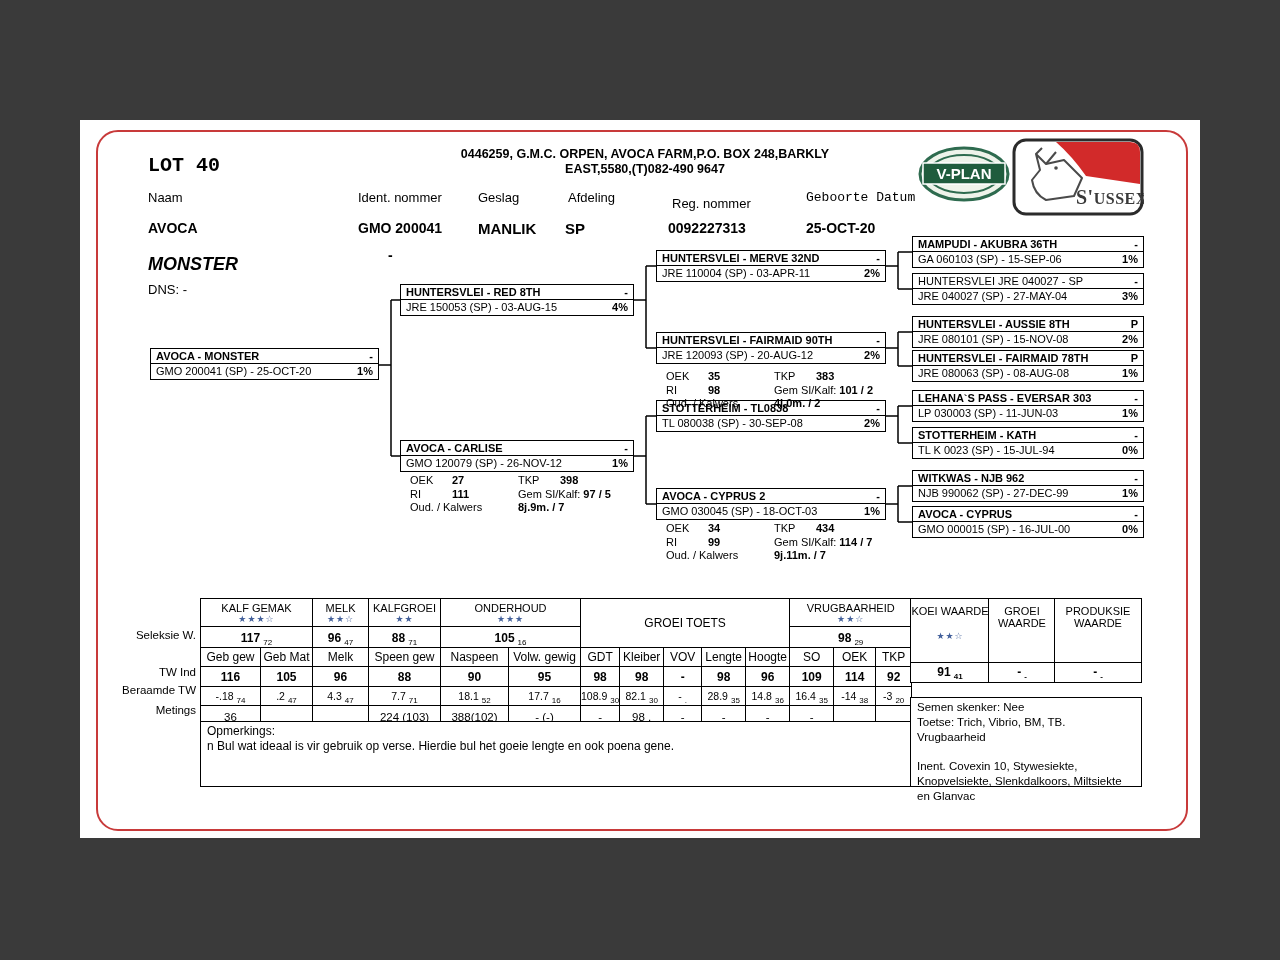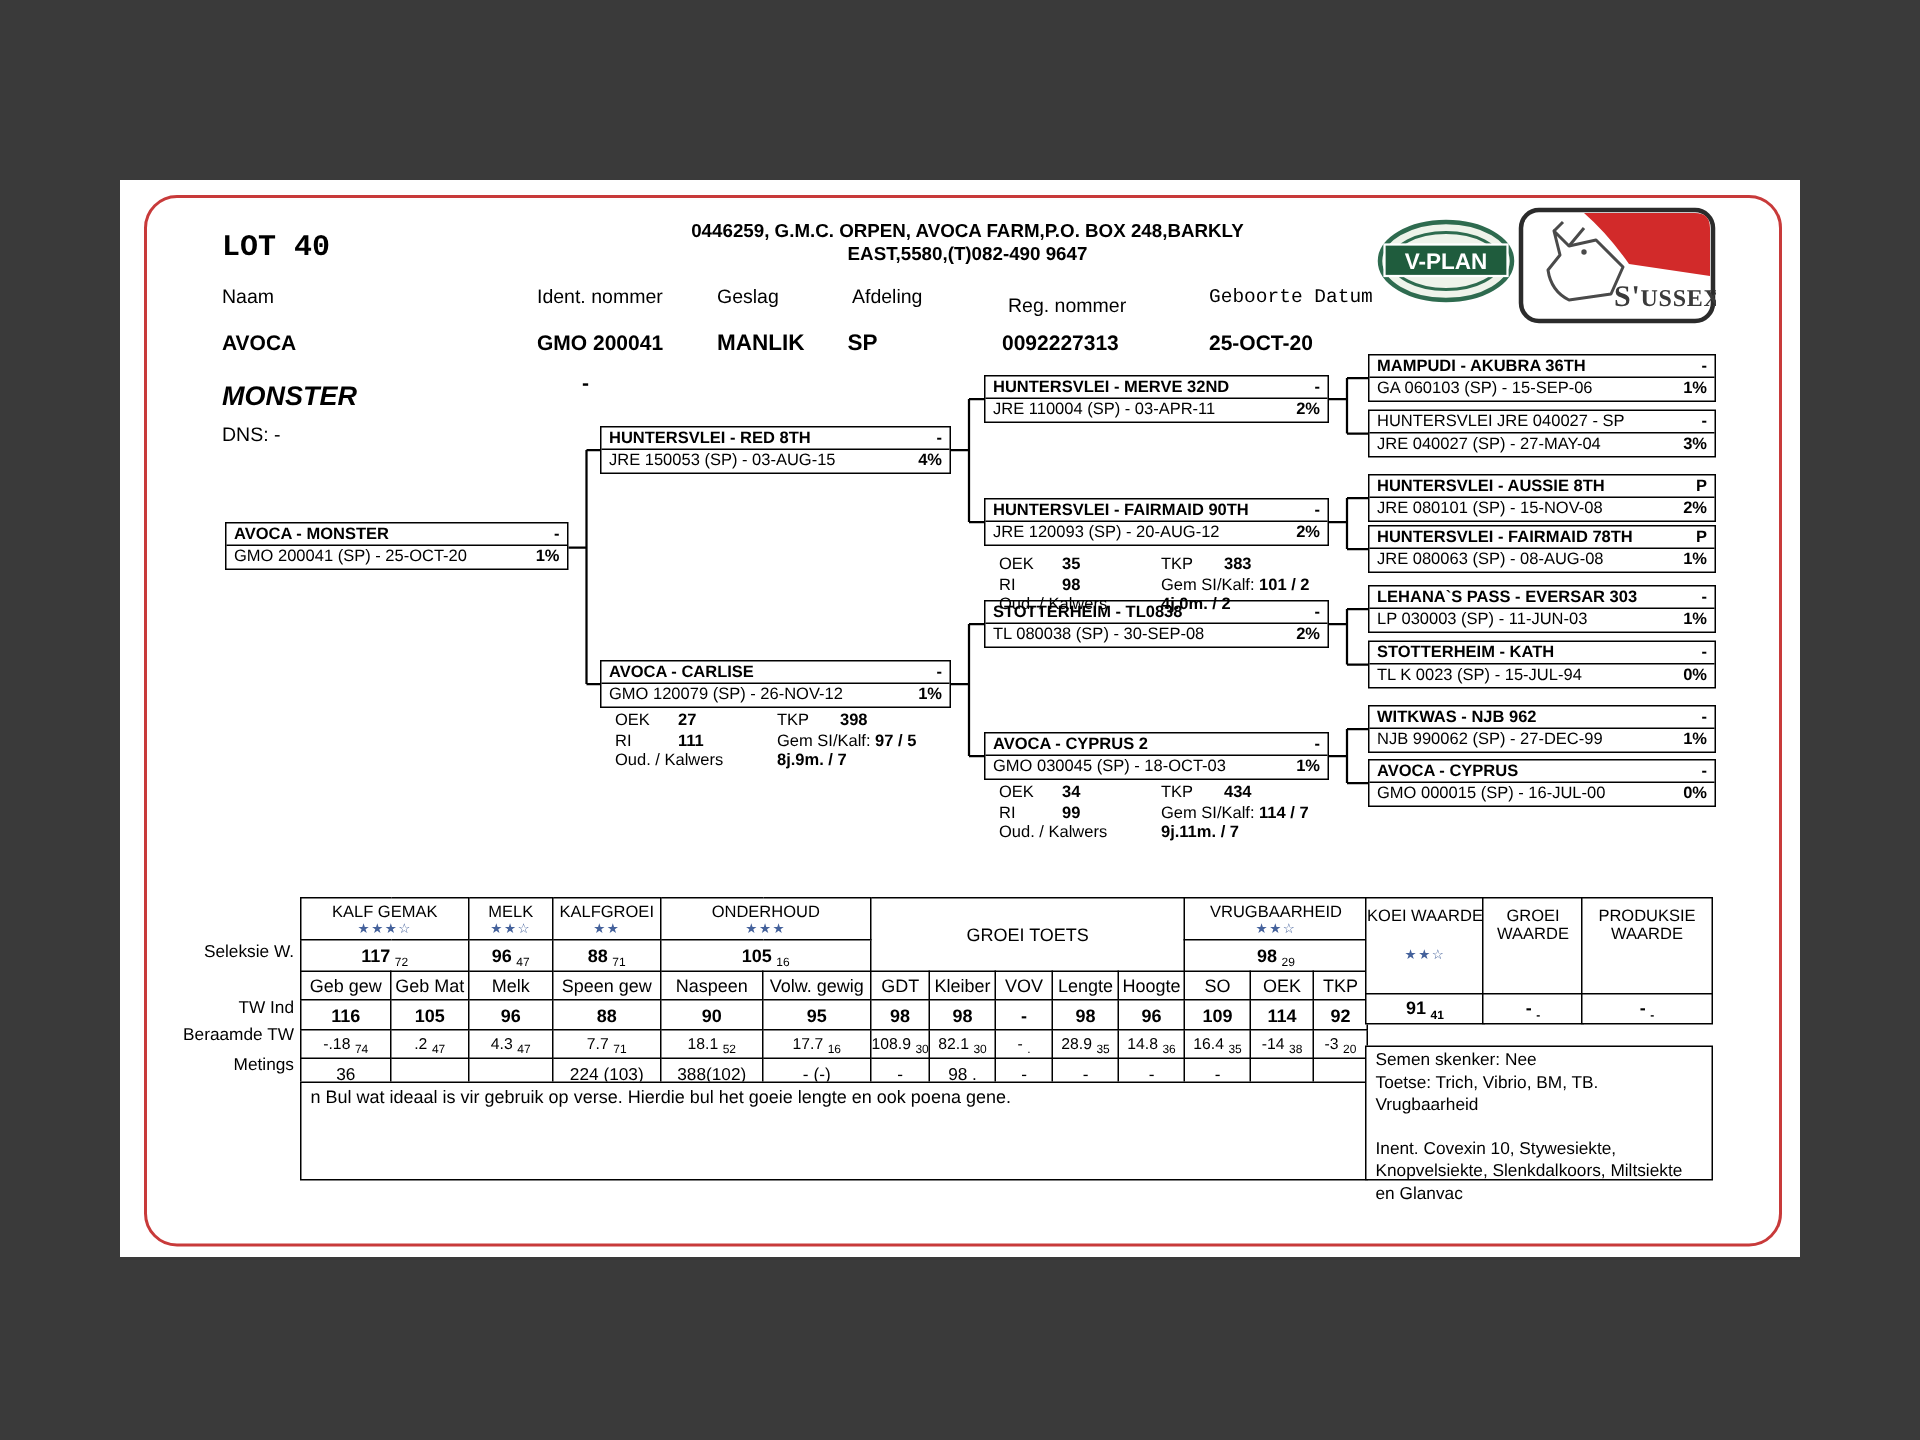--- a/index.html
+++ b/index.html
@@ -431,20 +431,21 @@
     <span>91</span><span class="sub">41</span>
   </div>
   <div class="pval" style="left:988px;top:662px;width:66px;height:19px;">
     <span>-</span><span class="sub">-</span>
   </div>
   <div class="pval" style="left:1054px;top:662px;width:86px;height:19px;">
     <span>-</span><span class="sub">-</span>
   </div>
 
   <div class="rembox" style="left:200px;top:721px;width:698px;height:60px;">
+    <div>Opmerkings:</div>
     <div>n Bul wat ideaal is vir gebruik op verse. Hierdie bul het goeie lengte en ook poena gene.</div>
   </div>
 
   <div class="notebox" style="left:910px;top:697px;width:218px;height:84px;">
     <div>Semen skenker: Nee</div>
     <div>Toetse: Trich, Vibrio, BM, TB. Vrugbaarheid</div>
     <div style="height:14px;"></div>
     <div>Inent. Covexin 10, Stywesiekte, Knopvelsiekte, Slenkdalkoors, Miltsiekte en Glanvac</div>
   </div>
 </div>

